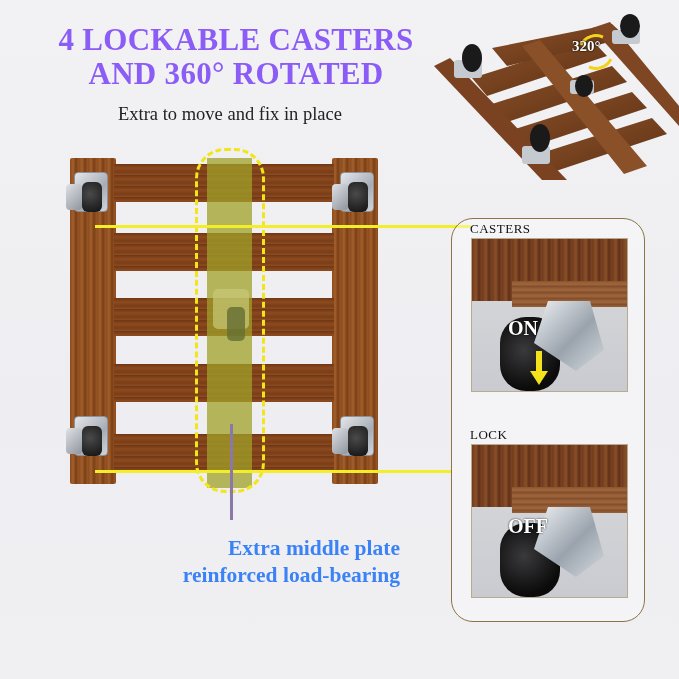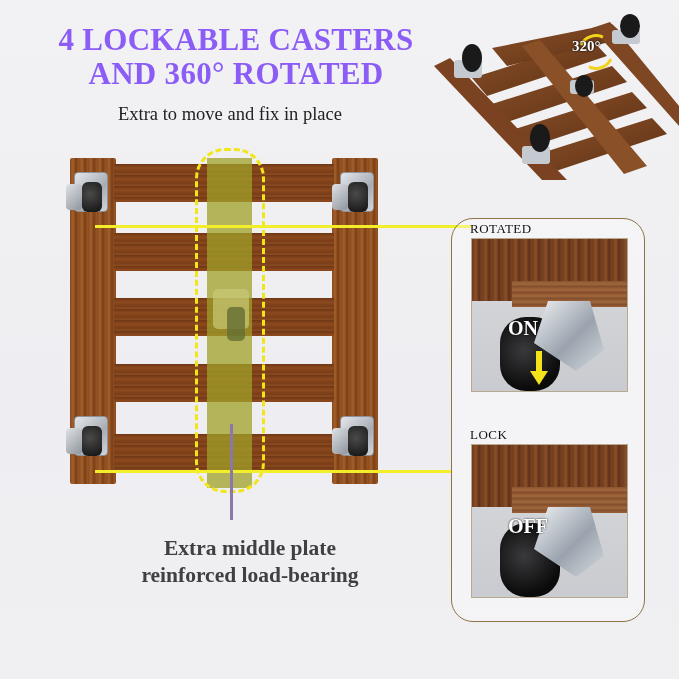--- a/index.html
+++ b/index.html
@@ -66,21 +66,21 @@
   }
   .connector {
     position: absolute; height: 3px; background: #f2ee2a;
   }
   .pointer-line {
     position: absolute; left: 230px; top: 424px; width: 3px; height: 96px;
     background: #8a78a8;
   }
   .callout {
     position: absolute; left: 100px; top: 535px; width: 300px;
-    text-align: center; color: #404040; font-weight: bold;
+    text-align: right; color: #3b82f6; font-weight: bold;
     font-size: 21.5px; line-height: 27px;
   }
   .detail-card {
     position: absolute; left: 451px; top: 218px; width: 194px; height: 404px;
     border: 1.5px solid #8b7445; border-radius: 22px; background: rgba(255,255,255,0.35);
   }
   .detail-label {
     position: absolute; font-size: 13px; color: #111; letter-spacing: 0.5px;
   }
   .detail-photo {
@@ -221,21 +221,21 @@
 <div class="connector" style="left:95px; top:470px; width:356px;"></div>
 
 <div class="pointer-line"></div>
 <div class="callout">
   <div>Extra middle plate</div>
   <div>reinforced load-bearing</div>
 </div>
 
 <div class="detail-card"></div>
 
-<div class="detail-label" style="left:470px; top:221px;">ROTATED</div>
+<div class="detail-label" style="left:470px; top:221px;">CASTERS</div>
 <div class="detail-photo" style="top:238px;">
   <div class="photo-wood"></div>
   <div class="photo-wood-front"></div>
   <div class="photo-wheel"></div>
   <div class="photo-bracket"></div>
   <div class="photo-state" style="left:36px; top:78px;">ON</div>
   <div class="arrow-down"></div>
   <div class="arrow-head"></div>
 </div>
 

